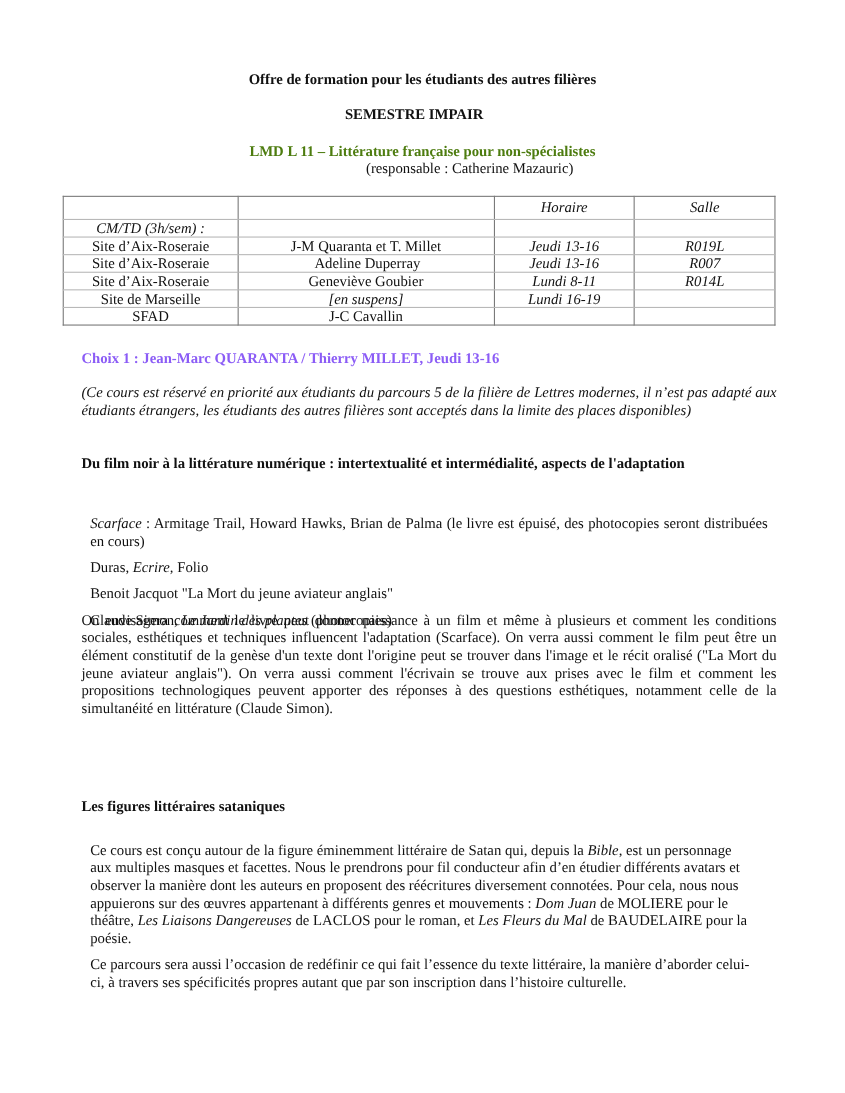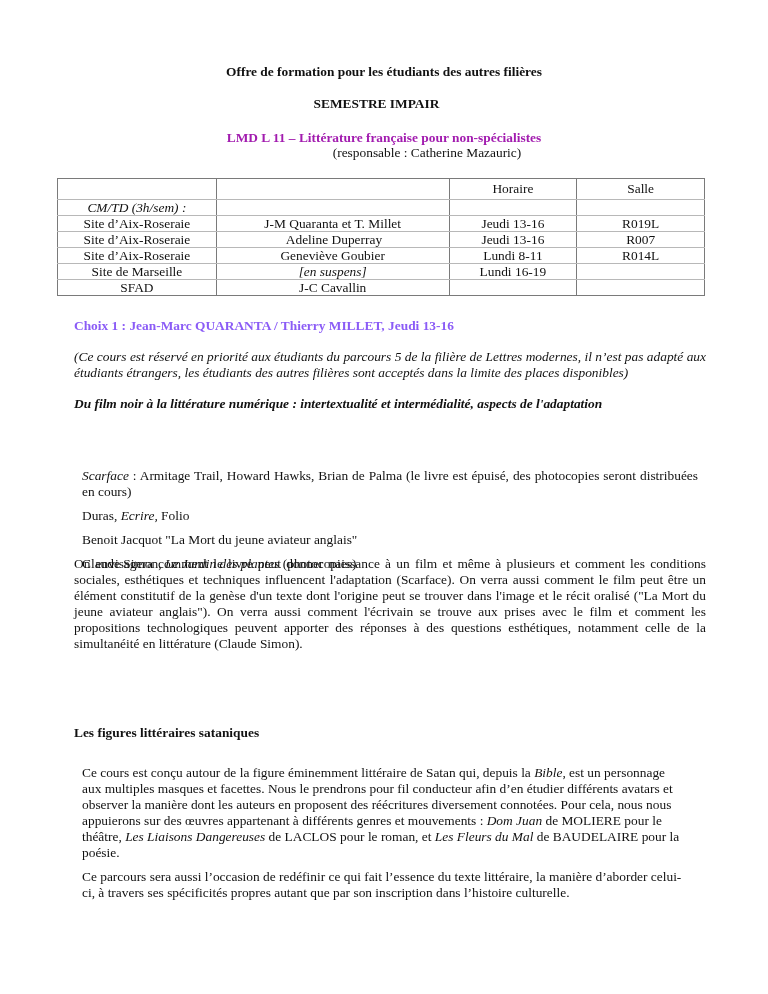--- a/index.html
+++ b/index.html
@@ -9,44 +9,44 @@
     color: #111111; font-size: 13.4px; line-height: 16px;
   }
   .page { position: absolute; left: 0; top: 0; width: 768px; height: 994px; }
   .center { text-align: center; }
   .b { font-weight: bold; }
   .i { font-style: italic; }
   .abs { position: absolute; }
 
   #t1 { top: 64px; left: 0; width: 768px; text-align: center; }
   #t2 { top: 96px; left: 0; width: 753px; text-align: center; }
-  #t3 { top: 130px; left: 0; width: 768px; color: #a21caf; font-weight: bold; }
+  #t3 { top: 130px; left: 0; width: 768px; color: #4d7c0f; font-weight: bold; }
   #t4 { top: 145px; left: 0; width: 768px; padding-left: 43px; }
 
   table.sched {
     position: absolute; left: 57px; top: 178px; width: 648px;
     border-collapse: collapse; font-size: 13.4px;
   }
   table.sched td {
     border-left: 1.2px solid #7a7a7a; border-right: 1.2px solid #7a7a7a;
     border-top: 1px solid #b8b8b8; border-bottom: 1px solid #b8b8b8;
     padding: 0 3px; height: 15px; line-height: 15px; white-space: nowrap; text-align: center;
   }
   table.sched tr.hdr td { height: 20px; line-height: 20px; border-top: 1.5px solid #7a7a7a; }
   table.sched tr:last-child td { border-bottom: 1.5px solid #7a7a7a; }
-  table.sched td.c3, table.sched td.c4 { text-align: center; }
+  table.sched td.c3, table.sched td.c4 { text-align: center; font-style: italic; }
   col.w1 { width: 159px; } col.w2 { width: 233px; } col.w3 { width: 128px; } col.w4 { width: 128px; }
 
   .blue { color: #8b5cf6; font-weight: bold; }
   .just { text-align: justify; }
   .block { position: absolute; left: 74px; width: 632px; }
 
   #c1h { top: 318px; }
   #c1note { top: 349px; }
-  #c1title { top: 396px; font-style: italic; }
+  #c1title { top: 413px; }
   #c1books { top: 460px; }
   #c1desc { top: 556px; }
   #c2h { top: 693px; }
   #c2title { top: 725px; }
   #c2desc { top: 757px; width: 620px; }
   p { margin: 8px; }
 </style>
 </head>
 <body>
 

